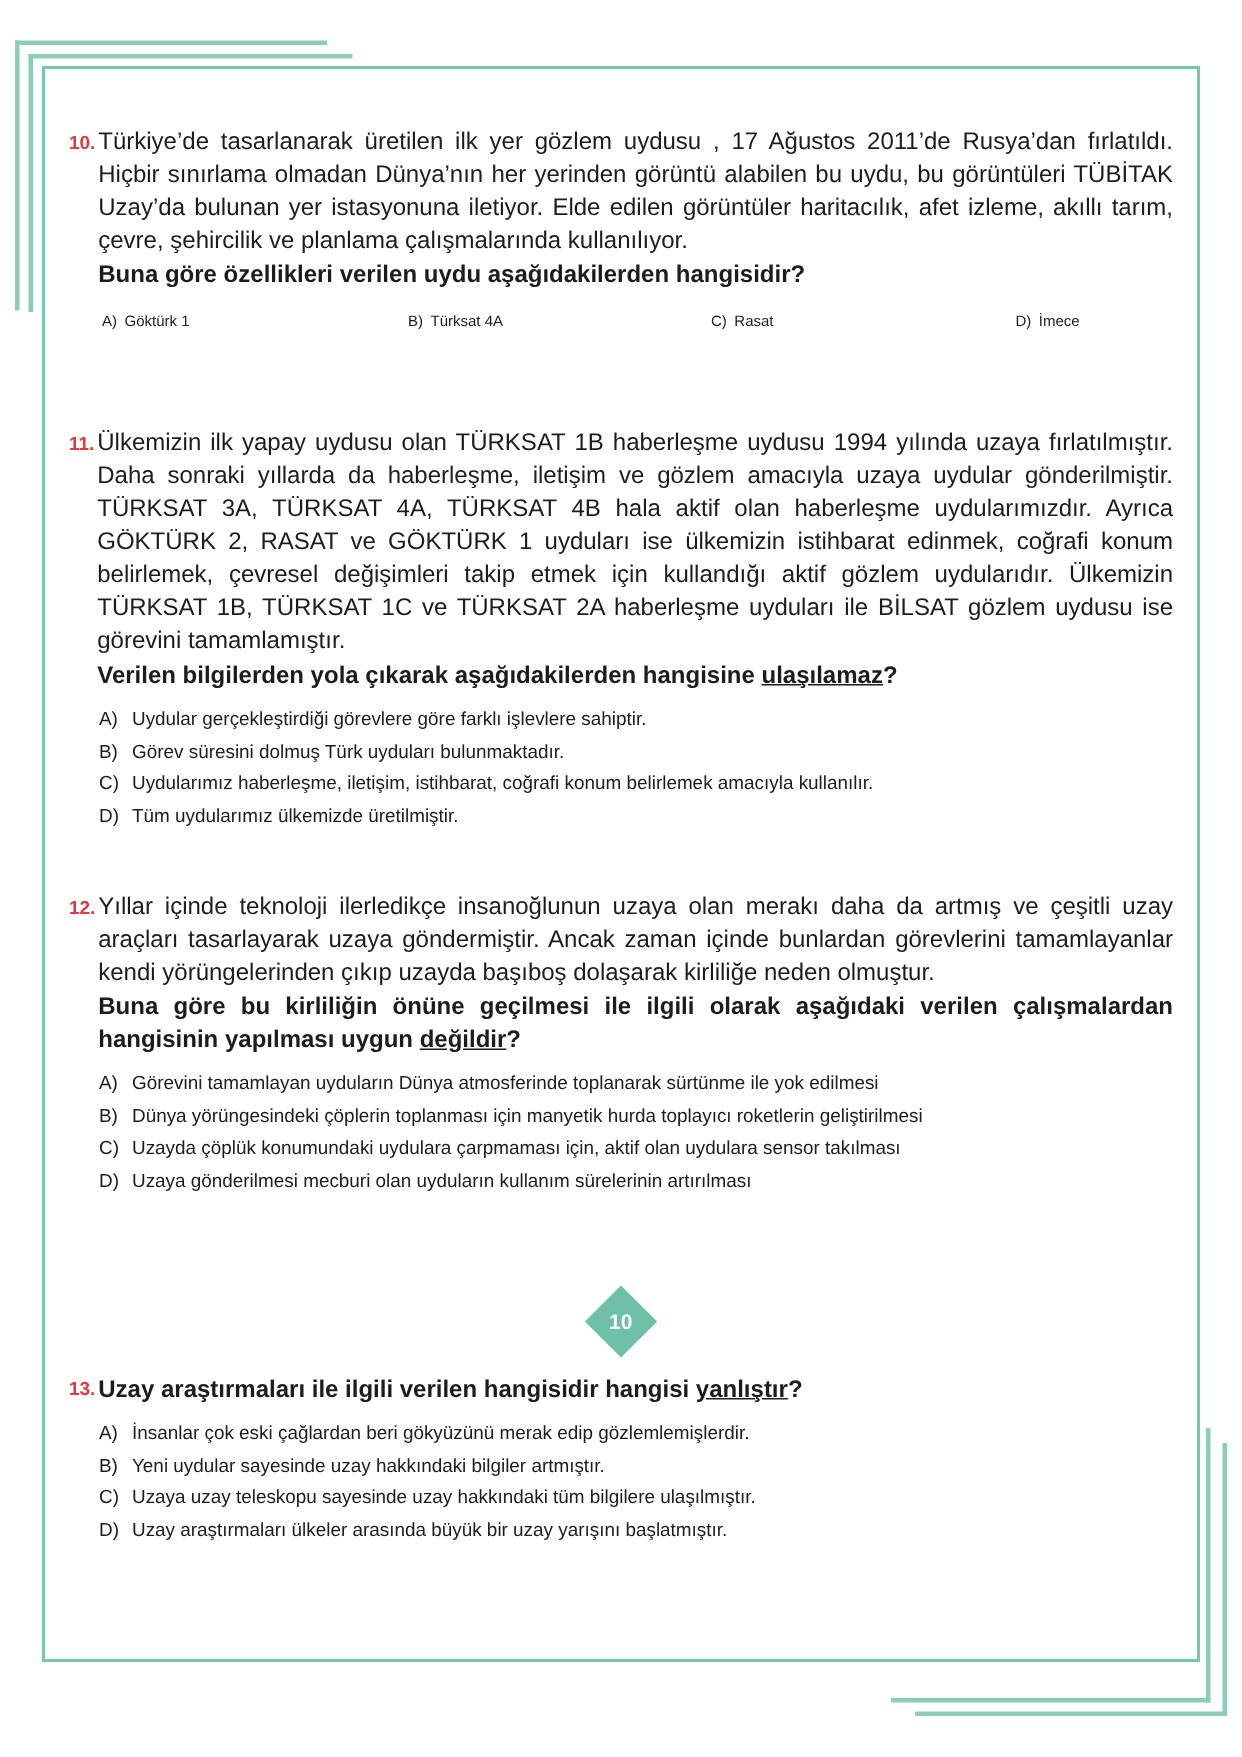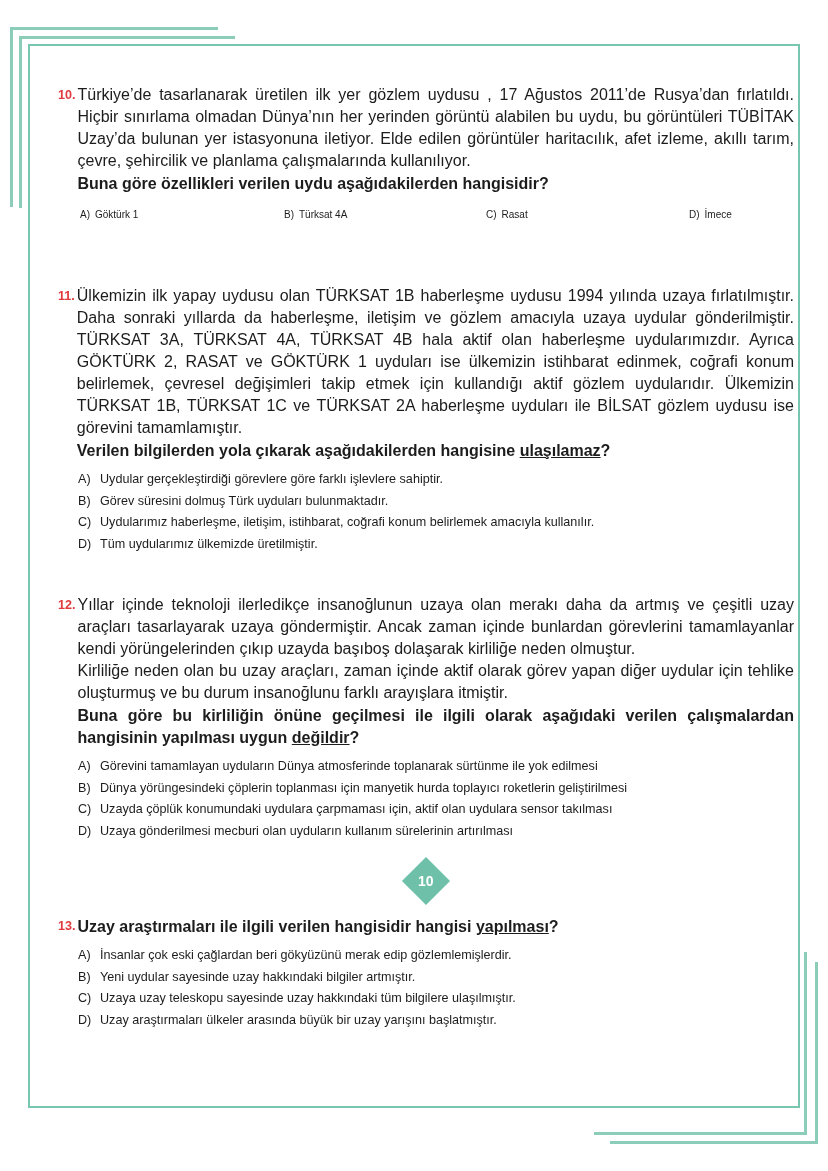--- a/index.html
+++ b/index.html
@@ -38,21 +38,21 @@
   .tl-2-v { left: 19px;  top: 36px;  width: 3px;   height: 172px; }
   
   .br-1-h { left: 610px; top: 1141px; width: 208px; height: 3px; }
   .br-1-v { left: 815px; top: 962px;  width: 3px;   height: 182px; }
   .br-2-h { left: 594px; top: 1132px; width: 213px; height: 3px; }
   .br-2-v { left: 804px; top: 952px;  width: 3px;   height: 183px; }
 
   
   .content {
     position: absolute;
-    left: 40px;
+    left: 28px;
     top: 44px;
     width: 772px;
     height: 892px;
     box-sizing: border-box;
     padding: 0 18px;
     border-radius: 31px;
   }
 
   .question {
     position: absolute;
@@ -222,21 +222,20 @@
         <span class="otxt">Tüm uydularımız ülkemizde üretilmiştir.</span>
       </div>
     </div>
   </div>
 
   <div class="question q12">
     <div class="q-body">
       <div class="q-num">12.</div>
       <div class="q-text">
         <p>Yıllar içinde teknoloji ilerledikçe insanoğlunun uzaya olan merakı daha da artmış ve çeşitli uzay araçları tasarlayarak uzaya göndermiştir. Ancak zaman içinde bunlardan görevlerini tamamlayanlar kendi yörüngelerinden çıkıp uzayda başıboş dolaşarak kirliliğe neden olmuştur.</p>
-        <p>Kirliliğe neden olan bu uzay araçları, zaman içinde aktif olarak görev yapan diğer uydular için tehlike oluşturmuş ve bu durum insanoğlunu farklı arayışlara itmiştir.</p>
         <span class="q-stem"><span>Buna göre bu kirliliğin önüne geçilmesi ile ilgili olarak aşağıdaki verilen çalışmalardan hangisinin yapılması uygun </span><u>değildir</u><span>?</span></span>
       </div>
     </div>
     <div class="options">
       <div class="option">
         <span class="olab">A)</span>
         <span class="otxt">Görevini tamamlayan uyduların Dünya atmosferinde toplanarak sürtünme ile yok edilmesi</span>
       </div>
       <div class="option">
         <span class="olab">B)</span>
@@ -250,21 +249,21 @@
         <span class="olab">D)</span>
         <span class="otxt">Uzaya gönderilmesi mecburi olan uyduların kullanım sürelerinin artırılması</span>
       </div>
     </div>
   </div>
 
   <div class="question q13">
     <div class="q-body">
       <div class="q-num">13.</div>
       <div class="q-text">
-        <span class="q-stem"><span>Uzay araştırmaları ile ilgili verilen hangisidir hangisi </span><u>yapılması</u><span>?</span></span>
+        <span class="q-stem"><span>Uzay araştırmaları ile ilgili verilen hangisidir hangisi </span><u>yanlıştır</u><span>?</span></span>
       </div>
     </div>
     <div class="options">
       <div class="option">
         <span class="olab">A)</span>
         <span class="otxt">İnsanlar çok eski çağlardan beri gökyüzünü merak edip gözlemlemişlerdir.</span>
       </div>
       <div class="option">
         <span class="olab">B)</span>
         <span class="otxt">Yeni uydular sayesinde uzay hakkındaki bilgiler artmıştır.</span>

